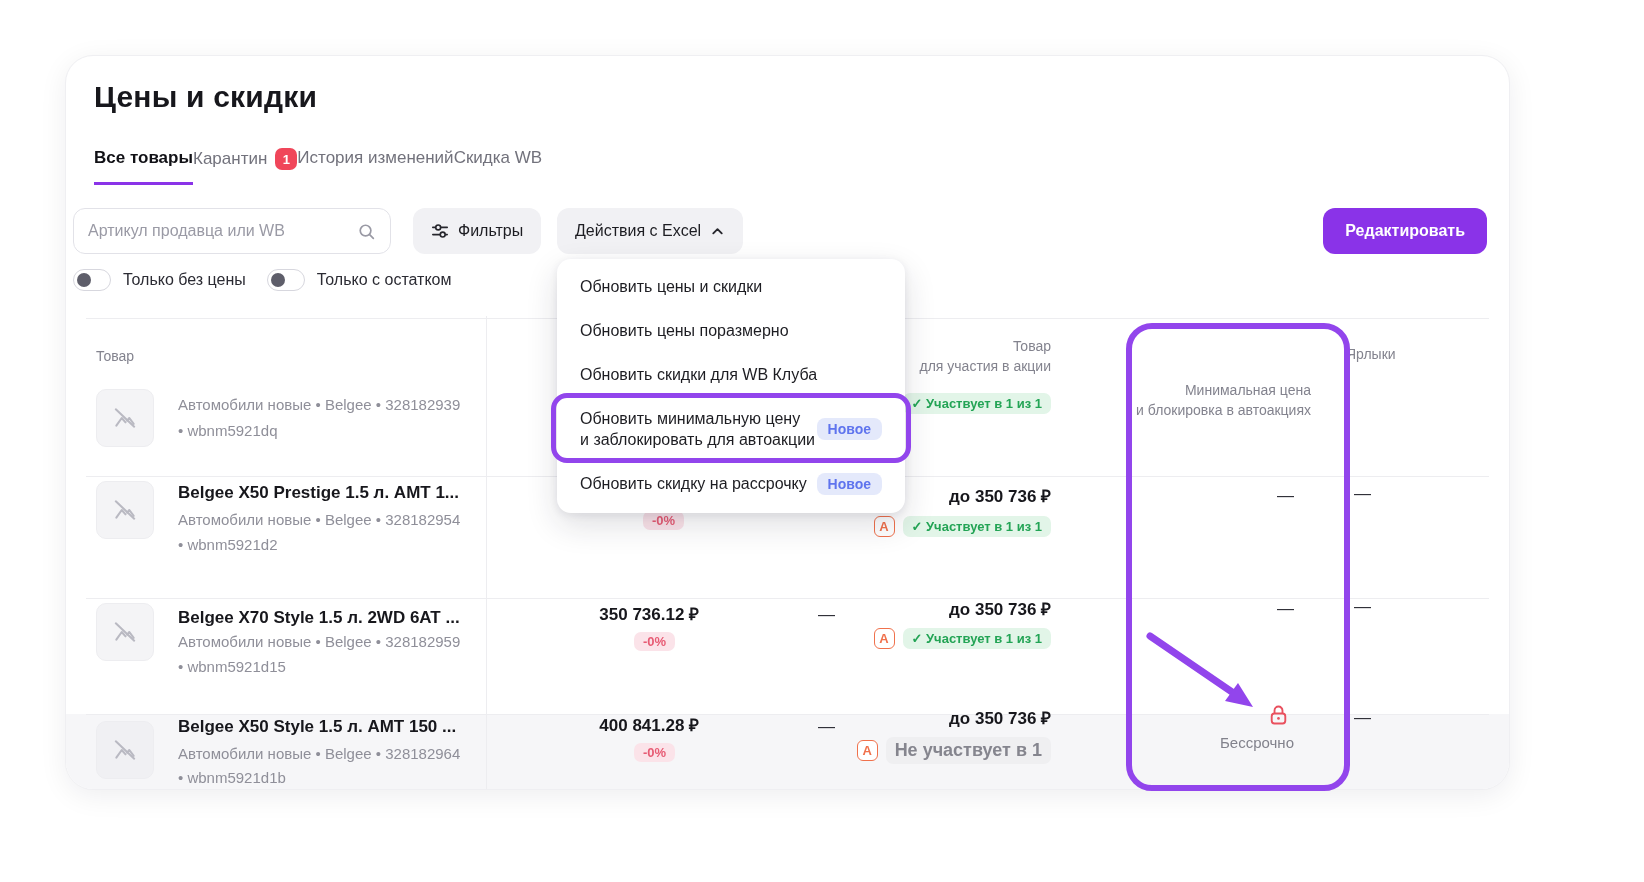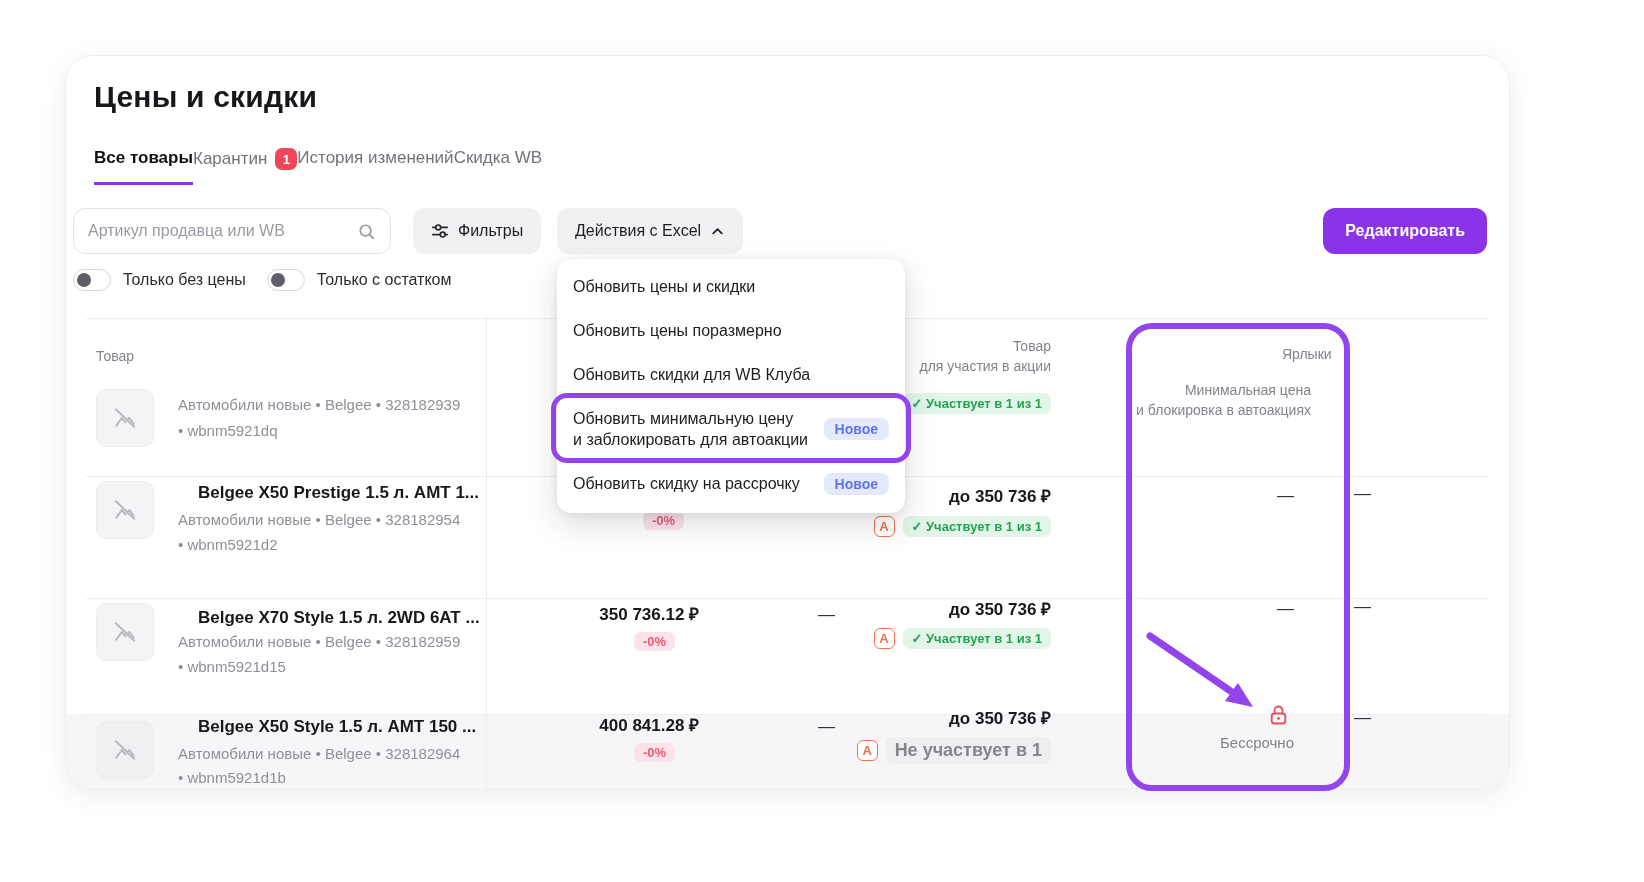--- a/index.html
+++ b/index.html
@@ -34,36 +34,36 @@
 
   .h-sep { position:absolute; left:20px; right:20px; height:1px; background:#ededf0; }
   .v-sep { position:absolute; left:420px; top:260px; bottom:0; width:1px; background:#ededf0; }
   .row4-bg { position:absolute; left:0; right:0; top:658px; bottom:0; background:#f6f6f8; }
 
   .col-header { position:absolute; font-size:14px; color:#83838e; line-height:20px; }
   .right-al { text-align:right; }
 
   .thumb { position:absolute; width:58px; height:58px; background:#f4f4f6; border:1px solid #ededf0; border-radius:10px;
            display:flex; align-items:center; justify-content:center; }
-  .prod-title { position:absolute; left:112px; font-size:17px; font-weight:700; color:#17171c;margin-left:20px; }
+  .prod-title { position:absolute; left:112px; font-size:17px; font-weight:700; color:#17171c; }
   .prod-meta  { position:absolute; left:112px; font-size:15px; color:#8f8f99; }
 
   .price { font-size:17px; font-weight:700; color:#17171c; white-space:nowrap; }
   .dash  { font-size:17px; font-weight:500; color:#2b2b33; }
   .pill-disc { display:inline-block; background:#fbe3e9; color:#e75b74; font-size:13px; font-weight:600;
                padding:2px 9px; border-radius:7px; }
   .status-line { position:absolute; display:flex; align-items:center; gap:8px; justify-content:flex-end; }
   .a-badge { width:21px; height:21px; border:1.8px solid #f0714c; color:#f0714c; border-radius:6px; font-size:13px;
              font-weight:700; display:inline-flex; align-items:center; justify-content:center; background:#fff; }
   .pill-green { background:#e2f5e8; color:#23a455; font-size:13px; font-weight:600; padding:3px 9px; border-radius:7px; white-space:nowrap; }
   .pill-grey  { background:#efeff1; color:#85858e; font-size:18px; font-weight:600; padding:3px 9px; border-radius:7px; white-space:nowrap; }
   .caption-grey { font-size:15px; color:#82828c; }
 
   .menu { position:absolute; left:491px; top:203px; width:348px; background:#fff; border-radius:14px; z-index:40;
-          box-shadow:0 12px 32px rgba(25,25,50,.14), 0 2px 8px rgba(25,25,50,.08); padding:6px 0; }
+          box-shadow:0 12px 32px rgba(25,25,50,.14), 0 2px 8px rgba(25,25,50,.08); padding:6px 7px; }
   .menu-item { height:44px; display:flex; align-items:center; justify-content:space-between; padding:0 16px;
                font-size:16px; color:#1d1d22; cursor:pointer; }
   .menu-item.two-line { height:64px; }
   .menu-item .lines span { display:block; line-height:21px; }
   .badge-new { background:#e4e9fb; color:#5f74ee; font-size:14px; font-weight:600; padding:3px 11px; border-radius:8px; }
 
   .anno-box-menu { position:absolute; left:551px; top:393px; width:360px; height:70px; border:5px solid #9245ec;
                    border-radius:16px; z-index:70; pointer-events:none; }
   .anno-box-col { position:absolute; left:1126px; top:323px; width:224px; height:468px; border:6px solid #9245ec;
                   border-radius:26px; z-index:70; pointer-events:none; }
@@ -143,21 +143,21 @@
 
   <div class="col-header" style="left:30px; top:290px;">Товар</div>
   <div class="col-header right-al" style="right:458px; top:280px;">
     <div>Товар</div>
     <div>для участия в акции</div>
   </div>
   <div class="col-header right-al" style="right:198px; top:280px;margin-top:44px;">
     <div>Минимальная цена</div>
     <div>и блокировка в автоакциях</div>
   </div>
-  <div class="col-header" style="left:1216px; top:288px;">Ярлыки</div>
+  <div class="col-header" style="left:1280px; top:288px;">Ярлыки</div>
 
   <div>
     <div class="thumb" style="left:30px; top:333px;">
       <svg width="26" height="26" viewBox="0 0 24 24">
         <path d="M4 19 L9 12 L12.5 16 M14 14.5 L16 12 L20 17.5" fill="none" stroke="#b9b9c2" stroke-width="1.9" stroke-linecap="round" stroke-linejoin="round"></path>
         <line x1="3.5" y1="4" x2="20.5" y2="20" stroke="#b9b9c2" stroke-width="1.9" stroke-linecap="round"></line>
       </svg>
     </div>
     <div class="prod-meta" style="top:340px;">Автомобили новые • Belgee • 328182939</div>
     <div class="prod-meta" style="top:366px;">• wbnm5921dq</div>

